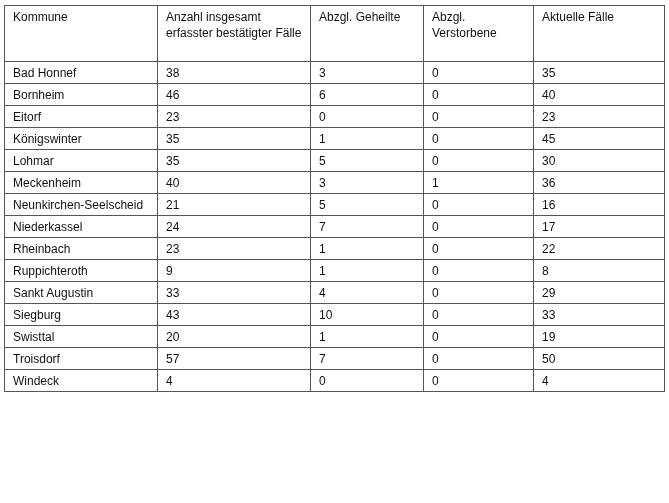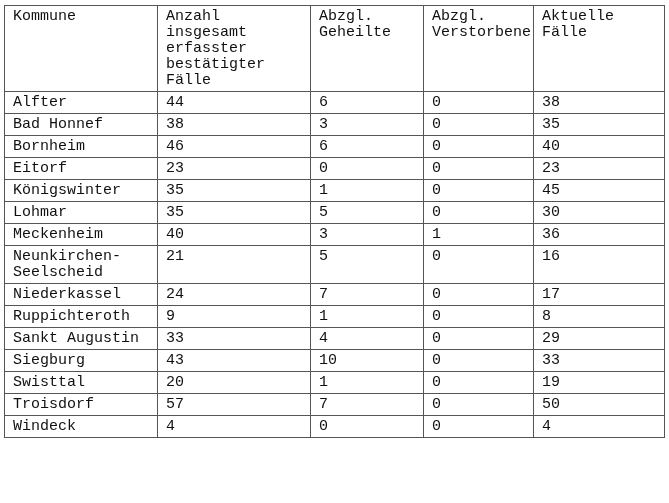--- a/index.html
+++ b/index.html
@@ -13,22 +13,22 @@
       overflow: hidden;
       position: relative;
     }
     .table-wrap {
       position: absolute;
       left: 4px;
       top: 5px;
     }
     table.cases {
       border-collapse: collapse;
-      font-family: Liberation Mono, monospace;
-      font-size: 15px;
+      font-family: Liberation Sans, sans-serif;
+      font-size: 12px;
       color: #111111;
       table-layout: fixed;
       width: 660px;
     }
     table.cases td, table.cases th {
       border: 1px solid #555555;
       padding: 3px 8px 2px 8px;
       vertical-align: top;
       text-align: left;
       font-weight: normal;
@@ -63,27 +63,20 @@
       <tr>
         <th>Kommune</th>
         <th>Anzahl insgesamt erfasster bestätigter Fälle</th>
         <th>Abzgl. Geheilte</th>
         <th>Abzgl. Verstorbene</th>
         <th>Aktuelle Fälle</th>
       </tr>
     </thead>
     <tbody id="table-body">
 
-  <tr>
-    <td>Alfter</td>
-    <td>44</td>
-    <td>6</td>
-    <td>0</td>
-    <td>38</td>
-  </tr>
 
   <tr>
     <td>Bad Honnef</td>
     <td>38</td>
     <td>3</td>
     <td>0</td>
     <td>35</td>
   </tr>
 
   <tr>
@@ -137,20 +130,27 @@
   </tr>
 
   <tr>
     <td>Niederkassel</td>
     <td>24</td>
     <td>7</td>
     <td>0</td>
     <td>17</td>
   </tr>
 
+  <tr>
+    <td>Rheinbach</td>
+    <td>23</td>
+    <td>1</td>
+    <td>0</td>
+    <td>22</td>
+  </tr>
 
   <tr>
     <td>Ruppichteroth</td>
     <td>9</td>
     <td>1</td>
     <td>0</td>
     <td>8</td>
   </tr>
 
   <tr>

